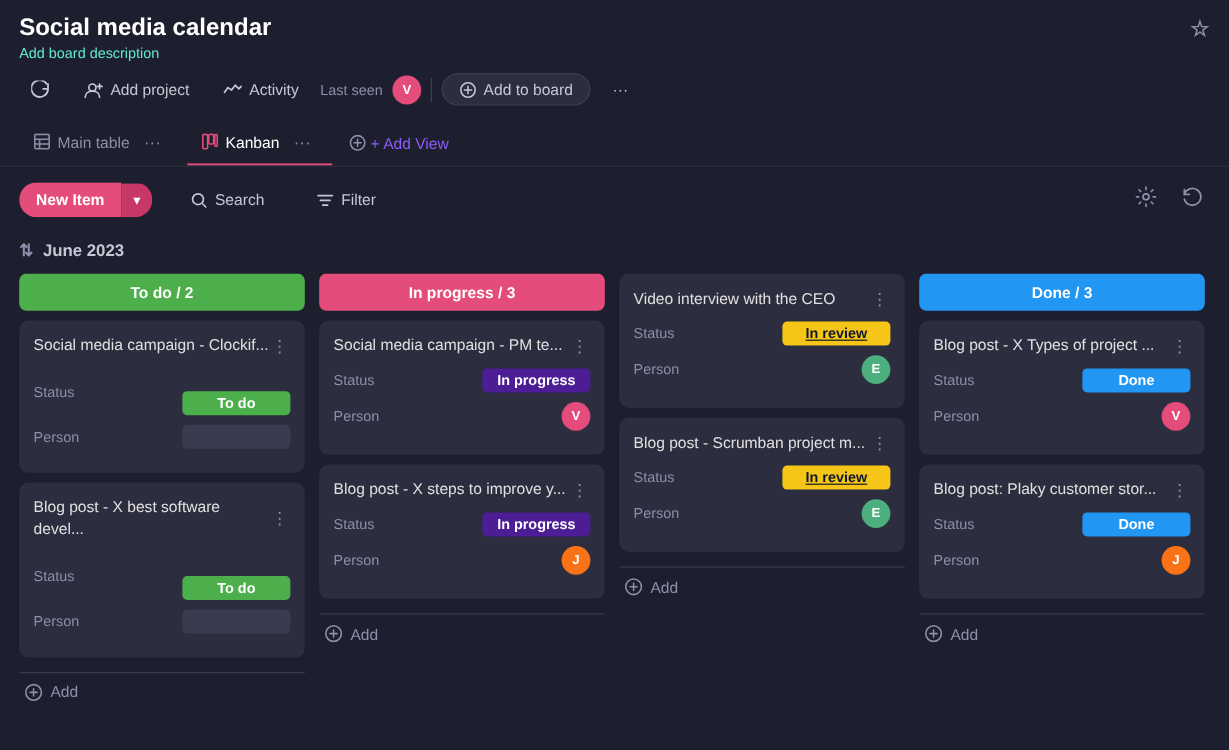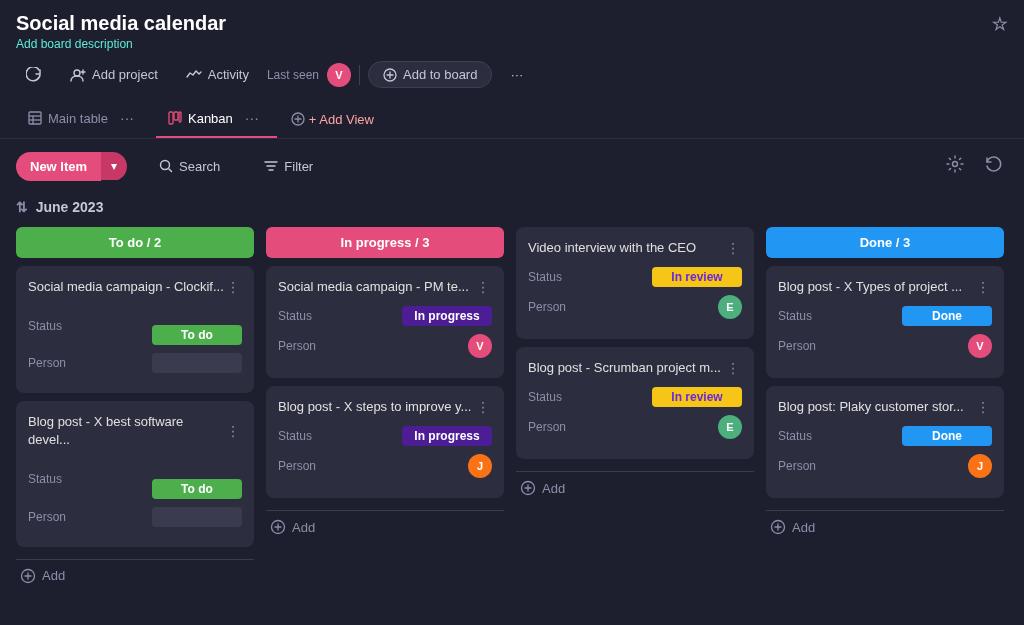--- a/index.html
+++ b/index.html
@@ -99,21 +99,21 @@
       background: transparent;
       border: none;
       cursor: pointer;
       padding: 4px 6px;
       font-size: 14px;
     }
     .add-view {
       display: flex;
       align-items: center;
       gap: 4px;
-      color: #fca5a5;
+      color: #8b5cf6;
       cursor: pointer;
       padding: 6px 10px;
       font-size: 13px;
     }
     .toolbar {
       display: flex;
       align-items: center;
       justify-content: space-between;
       padding: 10px 16px;
     }
@@ -246,21 +246,21 @@
       border-radius: 4px;
       padding: 3px 12px;
       font-size: 12px;
       font-weight: 600;
       color: #fff;
       min-width: 90px;
       text-align: center;
     }
     .status-todo { background: #4caf4c; margin-top: 19px; }
     .status-inprogress { background: #4c1d95; }
-    .status-inreview { background: #f5c518; color: #6d28d9; }
+    .status-inreview { background: #f5c518; color: #0f172a; text-decoration: underline; }
     .status-done { background: #2196f3; }
     .person-empty {
       width: 90px; height: 20px;
       background: #3a3b4e;
       border-radius: 4px;
     }
     .add-btn {
       display: flex;
       align-items: center;
       gap: 6px;

